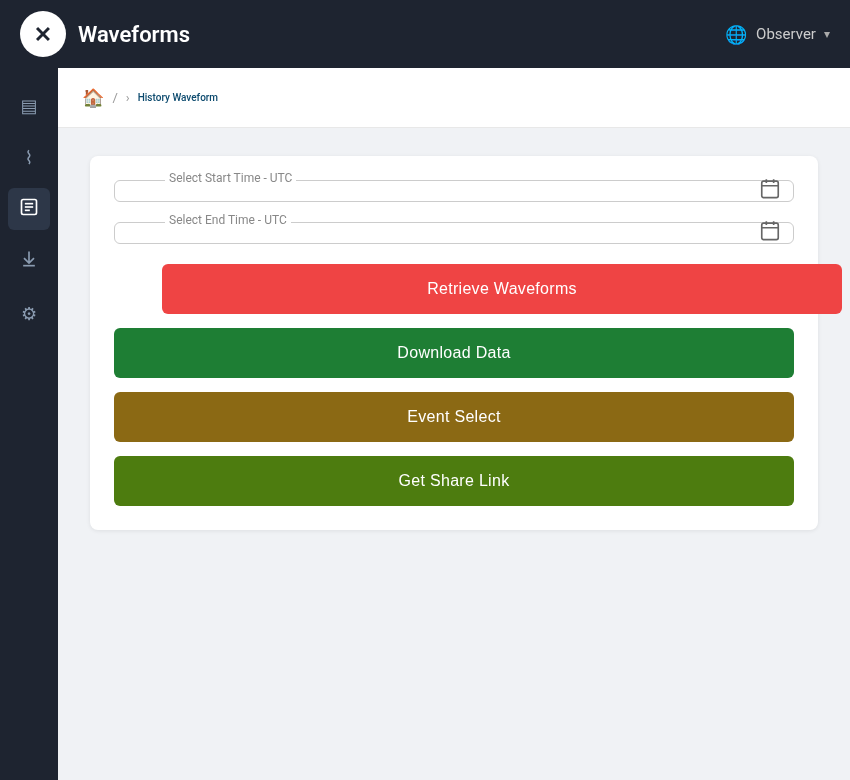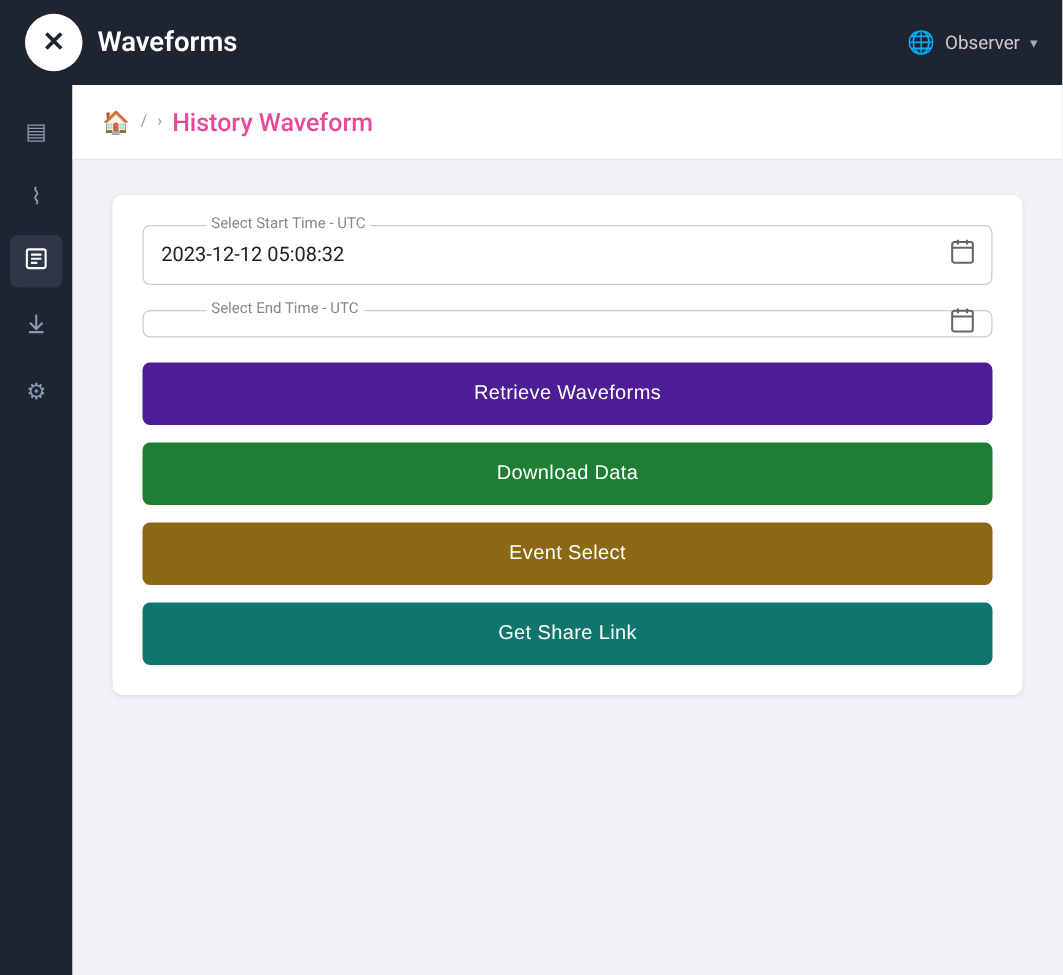--- a/index.html
+++ b/index.html
@@ -120,22 +120,22 @@
     }
     .breadcrumb-home {
       font-size: 18px;
       color: #444;
     }
     .breadcrumb-sep {
       color: #999;
       font-size: 13px;
     }
     .breadcrumb-current {
-      font-size: 20px;
-      color: #ec4899;
+      font-size: 10px;
+      color: #0c4a6e;
       font-weight: 500;
     }
 
     
     .page-content {
       padding: 28px 32px;
       flex: 1;
     }
 
     .page-title {
@@ -201,30 +201,31 @@
       padding: 16px;
       border: none;
       border-radius: 6px;
       font-size: 16px;
       font-weight: 500;
       color: #fff;
       cursor: pointer;
       letter-spacing: 0.3px;
     }
     .btn-retrieve {
-      background: #4c1d95;
+      background: #ef4444;
+      margin-left: 48px;
     }
     .btn-download {
       background: #1e7e34;
     }
     .btn-event {
       background: #8b6914;
     }
     .btn-share {
-      background: #0f766e;
+      background: #4d7c0f;
     }
   </style>
 </head>
 <body>
 
 <div class="header">
   <div class="header-left">
     <div class="logo-circle">
       <span>✕</span>
     </div>
@@ -277,21 +278,20 @@
       <span class="breadcrumb-sep">›</span>
       <span class="breadcrumb-current">History Waveform</span>
     </div>
 
     <div class="page-content">
 
       <div class="form-card">
 
         <div class="datetime-field">
           <span class="datetime-field-label">Select Start Time - UTC</span>
-          <span class="datetime-field-value">2023-12-12 05:08:32</span>
           <button class="calendar-icon-btn">
             <svg width="22" height="22" viewBox="0 0 24 24" fill="none" stroke="#666" stroke-width="1.8">
               <rect x="3" y="4" width="18" height="18" rx="2"></rect>
               <line x1="3" y1="9" x2="21" y2="9"></line>
               <line x1="8" y1="2" x2="8" y2="6"></line>
               <line x1="16" y1="2" x2="16" y2="6"></line>
             </svg>
           </button>
         </div>
 

